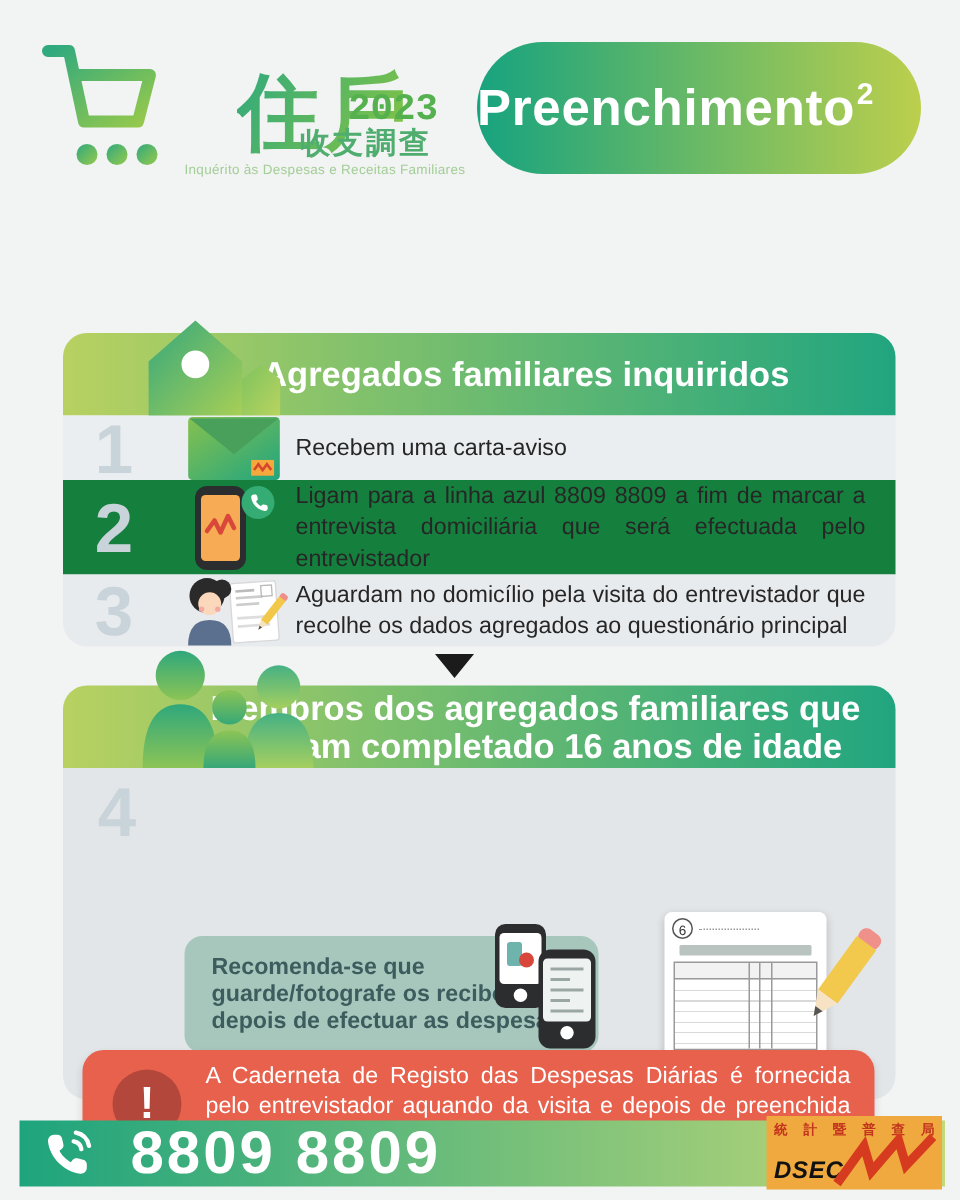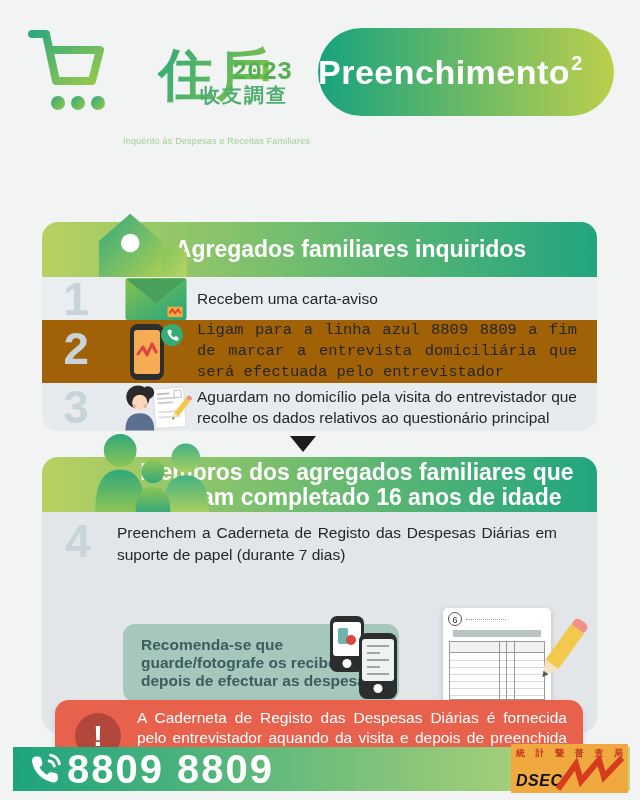--- a/index.html
+++ b/index.html
@@ -6,21 +6,21 @@
   html,body { width:640px; height:800px; }
   body { font-family:"Liberation Sans", sans-serif; background:#f2f3f3; position:relative; overflow:hidden; }
   .abs { position:absolute; }
 
   
   .logo-zh { left:122px; top:38px; font-size:56px; font-weight:700;
     background:linear-gradient(120deg,#2fa97e,#8cc63f);
     -webkit-background-clip:text; background-clip:text; color:transparent; -webkit-text-fill-color:transparent; letter-spacing:2px;margin-left:36px;}
   .logo-year { left:232px; top:58px; font-size:25px; font-weight:700; color:#55b04e;font-family:Liberation Mono, monospace; }
   .logo-sub { left:200px; top:82px; font-size:20px; font-weight:600; color:#4fae6f; letter-spacing:2px;}
-  .logo-tagline { left:123px; top:108px; font-size:9px; color:#a3ce97; letter-spacing:0.2px;margin-top:28px; }
+  .logo-tagline { left:123px; top:108px; font-size:9px; color:#a3ce97; letter-spacing:0.2px; }
 
   
   .badge { left:318px; top:28px; width:296px; height:88px; border-radius:44px;
     background:linear-gradient(90deg,#17a37f,#bccf4d);
     display:flex; align-items:center; justify-content:flex-start;
     color:#fff; font-size:34px; font-weight:700; letter-spacing:0.5px;}
   .badge sup { font-size:20px; vertical-align:super; margin-left:1px; position:relative; top:-9px;}
 
   
   .page-title { left:0; top:150px; width:640px; text-align:center;
@@ -34,21 +34,21 @@
   .card2 { top:457px; height:276px; }
   .card-header { position:absolute; left:0; top:0; width:555px; height:55px;
     border-radius:16px 16px 0 0; background:linear-gradient(90deg,#b8d161,#21a57f);
     display:flex; align-items:center; }
   .card-header-title { color:#fff; font-weight:700; font-size:23px; line-height:25px; width:100%; text-align:center; }
   .hd1 .card-header-title { padding-left:72px; padding-right:10px; }
   .hd2 .card-header-title { padding-left:90px; padding-right:15px; }
 
   .row { position:absolute; left:0; width:555px; display:flex; align-items:center; }
   .row1 { top:55px; height:43px; background:#ebeef0; }
-  .row2 { top:98px; height:63px; background:#a16207;font-family:Liberation Mono, monospace; }
+  .row2 { top:98px; height:63px; background:#15803d; }
   .row3 { top:161px; height:48px; background:#e8ebee; border-radius:0 0 16px 16px; }
   .step-num { position:absolute; left:12px; width:44px; text-align:center;
     font-size:46px; font-weight:700; color:#c9d3da; line-height:1; }
   .step-icon { position:absolute; left:78px; width:72px; display:flex; justify-content:center; align-items:center; }
   .step-text { position:absolute; left:155px; width:380px; font-size:15.5px; line-height:21px; color:#262626; }
   .just { text-align:justify; }
 
   .arrow-down { left:290px; top:436px; width:0; height:0;
     border-left:13px solid transparent; border-right:13px solid transparent; border-top:16px solid #1b1b1b; }
 
@@ -94,21 +94,21 @@
   .warning { position:absolute; left:13px; top:188px; width:528px; height:72px;
     background:#e7614d; border-radius:14px; box-shadow:0 3px 6px rgba(0,0,0,0.12); }
   .warn-circle { position:absolute; left:20px; top:13px; width:46px; height:46px; border-radius:50%;
     background:#b4473c; color:#fff; font-size:30px; font-weight:700; text-align:center; line-height:46px; }
   .warn-text { position:absolute; left:82px; right:16px; top:8px;
     color:#fff; font-size:15.5px; line-height:20px; text-align:justify; }
 
   
   .footer { left:13px; top:747px; width:617px; height:44px;
     background:linear-gradient(90deg,#1ea47d,#c3d878); display:flex; align-items:center; }
-  .footer-phone-num { color:#fff; font-size:40px; font-weight:700; letter-spacing:2px; margin-left:4px; }
+  .footer-phone-num { color:#fff; font-size:40px; font-weight:700; letter-spacing:2px; margin-left:24px; }
   .dsec { position:absolute; right:2px; top:-3px; width:117px; height:49px; background:#f0a93e; }
   .dsec-zh { position:absolute; left:5px; right:5px; top:3px; display:flex; justify-content:space-between;
     font-size:9px; color:#c3351f; font-weight:700; }
   .dsec-en { position:absolute; left:5px; bottom:3px; font-size:16px; font-weight:700; font-style:italic; color:#111; letter-spacing:0.5px;}
   .dsec-zig { position:absolute; right:2px; bottom:1px; }
 
   svg { display:block; }
 </style>
 </head>
 <body>
@@ -229,21 +229,21 @@
         <circle cx="28" cy="25" r="2" fill="#f5a9a0"></circle>
         <path d="M6 52 Q6 33 22 33 Q38 33 38 52 Z" fill="#5b6f8e"></path>
         <g transform="rotate(38 66 30)">
           <rect x="63" y="10" width="6" height="5" rx="2" fill="#ef8f8a"></rect>
           <rect x="63" y="14" width="6" height="22" fill="#f2c84b"></rect>
           <polygon points="63,36 69,36 66,43" fill="#f7e2c0"></polygon>
           <polygon points="64.8,40 67.2,40 66,43" fill="#555"></polygon>
         </g>
       </svg>
     </div>
-    <div class="step-text just">Aguardam no domicílio pela visita do entrevistador que recolhe os dados relativos ao questionário principal</div>
+    <div class="step-text just">Aguardam no domicílio pela visita do entrevistador que recolhe os dados agregados ao questionário principal</div>
   </div>
 </div>
 
 <div class="abs arrow-down"></div>
 
 <div class="abs card card2">
   <div class="card-header hd2">
     <div class="abs" style="left:45px; top:-26px;">
       <svg width="130" height="81" viewBox="0 0 130 84">
         <circle cx="32" cy="20" r="17" fill="url(#gf1)"></circle>
@@ -255,21 +255,20 @@
       </svg>
     </div>
     <div class="card-header-title">
       <div>Membros dos agregados familiares que</div>
       <div>tenham completado 16 anos de idade</div>
     </div>
   </div>
 
   <div class="card2-body">
     <div class="num4">4</div>
-    <div class="step4-text">Preenchem a Caderneta de Registo das Despesas Diárias em suporte de papel (durante 7 dias)</div>
 
     <div class="recommend">
       <div>Recomenda-se que</div>
       <div>guarde/fotografe os recibos</div>
       <div>depois de efectuar as despesas</div>
     </div>
 
     <div class="phone phone-cam">
       <div class="ph-screen">
         <div class="milk"></div>

